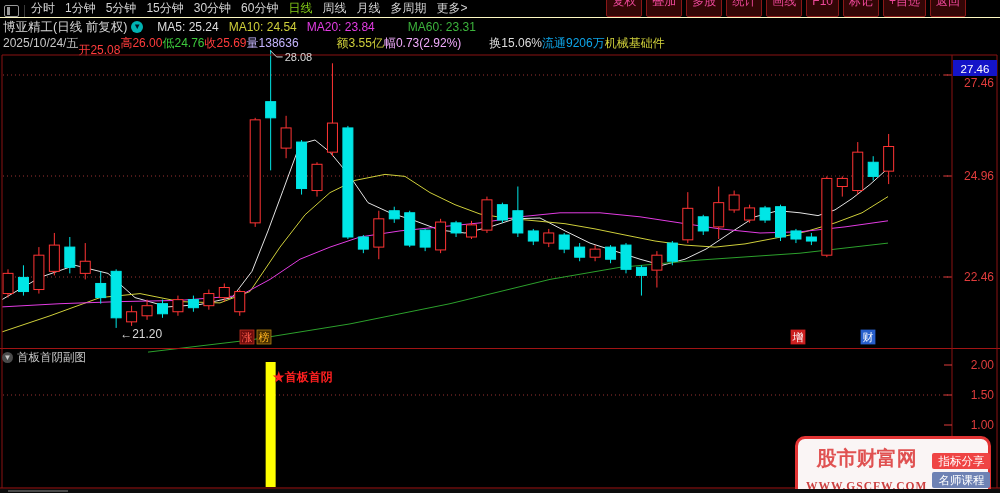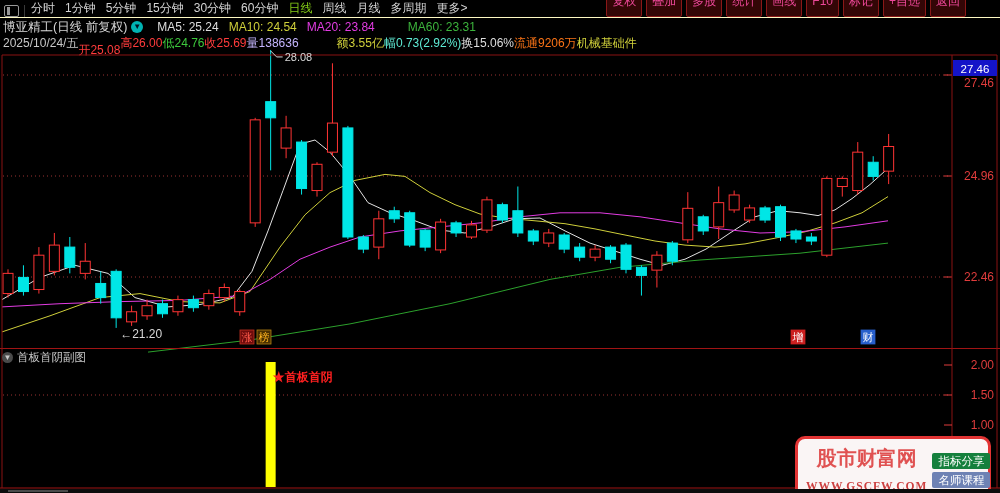--- a/index.html
+++ b/index.html
@@ -91,23 +91,23 @@
 </div>
 
 <div class="infobar" id="info-bar">
     <span class="info-seg" style="color: rgb(200, 200, 200);">2025/10/24/五</span>
     <span class="info-seg" style="color: rgb(255, 60, 60); margin-top: 14px;">开25.08</span>
     <span class="info-seg" style="color: rgb(255, 60, 60);">高26.00</span>
     <span class="info-seg" style="color: rgb(60, 200, 60);">低24.76</span>
     <span class="info-seg" style="color: rgb(255, 60, 60);">收25.69</span>
     <span class="info-seg" style="color: #c4b5fd;">量138636</span>
     <span class="info-seg" style="color: rgb(207, 207, 58); margin-left: 38px;">额3.55亿</span>
-    <span class="info-seg" style="color: #5eead4;">幅0.73(2.92%)</span>
-    <span class="info-seg" style="color: rgb(222, 222, 222);">换15.06%</span>
-    <span class="info-seg" style="color: #f97316;">流通9206万</span>
+    <span class="info-seg" style="color: #f0abfc;">幅0.73(2.92%)</span>
+    <span class="info-seg" style="color: rgb(222, 222, 222); margin-left: 28px;">换15.06%</span>
+    <span class="info-seg" style="color: #0ea5e9;">流通9206万</span>
     <span class="info-seg" style="color: rgb(207, 207, 58);">机械基础件</span>
   </div>
 
 <svg id="chart-svg" width="1000" height="493">
     <g>
       <line x1="3" y1="75" x2="950" y2="75" stroke="#993333" stroke-width="1" stroke-dasharray="1 3"></line>
       <line x1="944" y1="75" x2="952" y2="75" stroke="#e03c3c"></line>
       <text x="994" y="87" text-anchor="end" fill="#e03c3c" font-size="12">27.46</text>
       <line x1="3" y1="176" x2="950" y2="176" stroke="#993333" stroke-width="1" stroke-dasharray="1 3"></line>
       <line x1="944" y1="176" x2="952" y2="176" stroke="#e03c3c"></line>
@@ -274,20 +274,20 @@
   <span class="sub-icon">▼</span>
   <span class="subtitle-text">首板首阴副图</span>
 </div>
 
 <div class="watermark">
   <div class="wm-left">
     <span class="wm-name">股市财富网</span>
     <span class="wm-url">WWW.GSCFW.COM</span>
   </div>
   <div class="wm-badges" id="wm-badges">
-      <span class="wm-badge" style="background: #15803d;">指标分享</span>
+      <span class="wm-badge" style="background: #ef4444;">指标分享</span>
       <span class="wm-badge" style="background: rgb(110, 130, 180);">名师课程</span>
     </div>
 </div>
 
 <div class="bottom-strip">
     <i></i>
   </div>
 
 </body></html>

